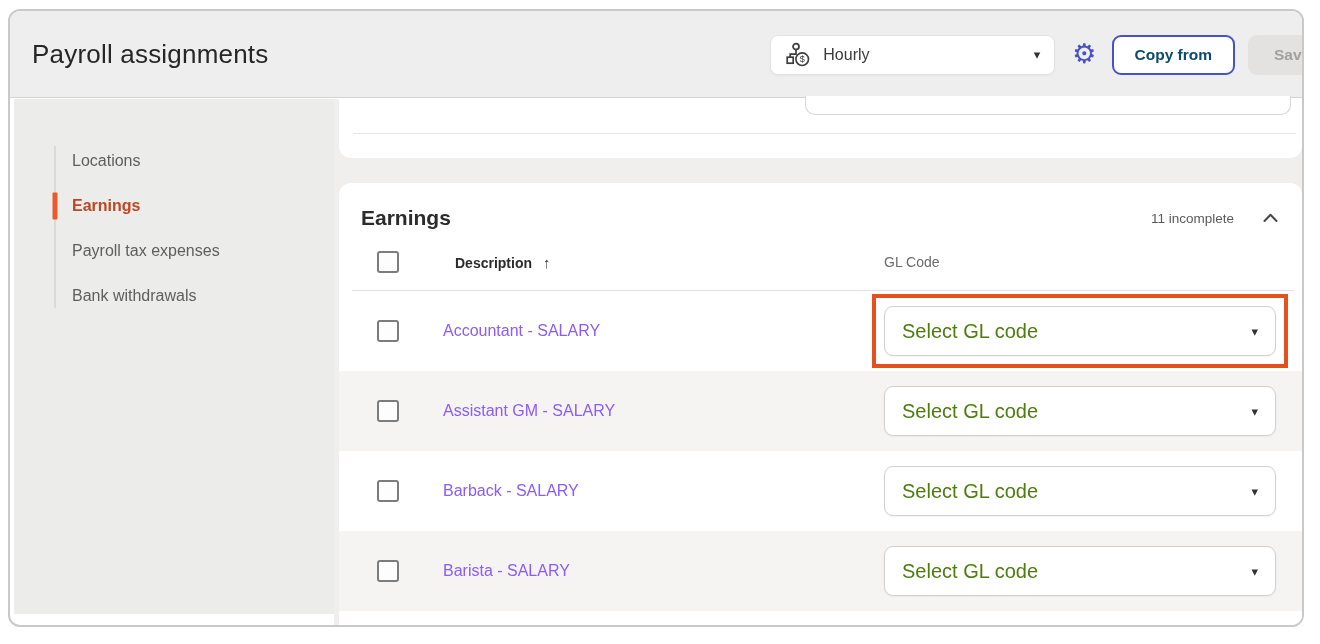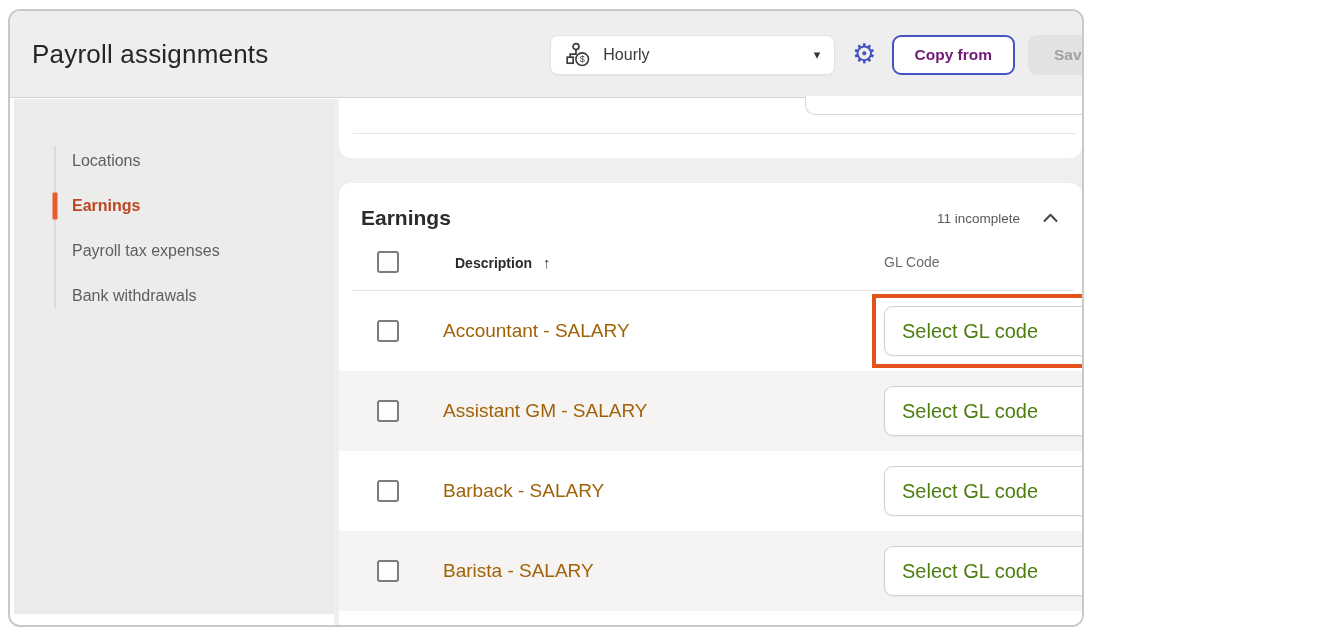--- a/index.html
+++ b/index.html
@@ -5,21 +5,21 @@
 <style>
   * { box-sizing: border-box; }
   html,body { margin:0; padding:0; }
   body {
     width:1320px; height:644px; position:relative; overflow:hidden;
     background:#ffffff;
     font-family:"Liberation Sans","DejaVu Sans",sans-serif;
     -webkit-font-smoothing:antialiased;
   }
   .window {
-    position:absolute; left:8px; top:9px; width:1076px; height:618px;
+    position:absolute; left:8px; top:9px; width:1296px; height:618px;
     border:2px solid #c9c9c9; border-radius:12px; overflow:hidden; background:#ffffff;
   }
 
   
   .header {
     position:absolute; left:0; top:0; width:100%; height:87px;
     background:#efeeee; border-bottom:1px solid #d4d2d2;
   }
   .page-title {
     position:absolute; left:22px; top:28px;
@@ -35,21 +35,21 @@
     display:flex; align-items:center; padding:0 14px; cursor:pointer;
   }
   .paygroup-select .pg-label { font-size:16px; color:#3a3a3a; margin-left:10px; flex:1; }
   .caret { font-size:13px; color:#333333; line-height:1; }
   .gear {
     margin:0 15px 0 17px; font-size:27px; color:#4753c5; cursor:pointer;
     line-height:1; user-select:none;
   }
   .btn-copy {
     height:40px; padding:0 21px; background:#ffffff; border:2px solid #4753c5;
-    border-radius:9px; color:#701a75; font-weight:bold; font-size:15.5px;
+    border-radius:9px; color:#0c4a6e; font-weight:bold; font-size:15.5px;
     font-family:inherit; cursor:pointer;
   }
   .btn-save {
     height:40px; width:112px; margin-left:13px; background:#e3e2e1; border:none;
     border-radius:9px; color:#a2a09e; font-weight:bold; font-size:15.5px;
     font-family:inherit; text-align:left; padding-left:26px;
   }
 
   
   .sidebar {
@@ -90,21 +90,21 @@
 
   .card-earnings {
     position:absolute; left:5px; right:0; top:84px; bottom:0;
     background:#ffffff; border-radius:12px 12px 0 0; overflow:hidden;
   }
   .card-header {
     display:flex; align-items:center; justify-content:space-between;
     padding:23px 22px 0 22px;
   }
   .card-title { font-size:21px; font-weight:bold; color:#2b2b2b; }
-  .card-header-right { display:flex; align-items:center; gap:21px; }
+  .card-header-right { display:flex; align-items:center; gap:27px; }
   .incomplete-badge { font-size:13.5px; color:#5a5a5a; }
   .collapse-btn { cursor:pointer; display:flex; align-items:center; padding:2px; }
 
   .table-head { position:relative; height:56px; margin-top:4px; }
   .checkbox {
     position:absolute; left:38px; top:50%; transform:translateY(-50%);
     width:22px; height:22px; background:#fdfdfd;
     border:2px solid #7c7c7c; border-radius:3px; cursor:pointer;
   }
   .col-desc {
@@ -116,21 +116,21 @@
   .col-gl {
     position:absolute; left:545px; top:50%; transform:translateY(-50%);
     font-size:14px; color:#6b6b6b;
   }
   .head-divider { height:1px; background:#e3e2e1; margin:0 8px 0 13px; }
 
   .table-row { position:relative; height:80px; }
   .table-row.alt { background:#f5f4f3; }
   .row-label {
     position:absolute; left:104px; top:50%; transform:translateY(-50%);
-    font-size:19px; color:#a16207;
+    font-size:16px; color:#8b5cf6;
   }
   .gl-select {
     position:absolute; left:545px; top:15px; width:392px; height:50px;
     background:#fff; border:1px solid #d2d0cf; border-radius:9px;
     box-shadow:0 1px 2px rgba(0,0,0,.05);
     display:flex; align-items:center; justify-content:space-between;
     padding:0 17px; cursor:pointer;
   }
   .gl-select .placeholder { font-size:20px; color:#4d7c0f; }
   .highlight-box {

